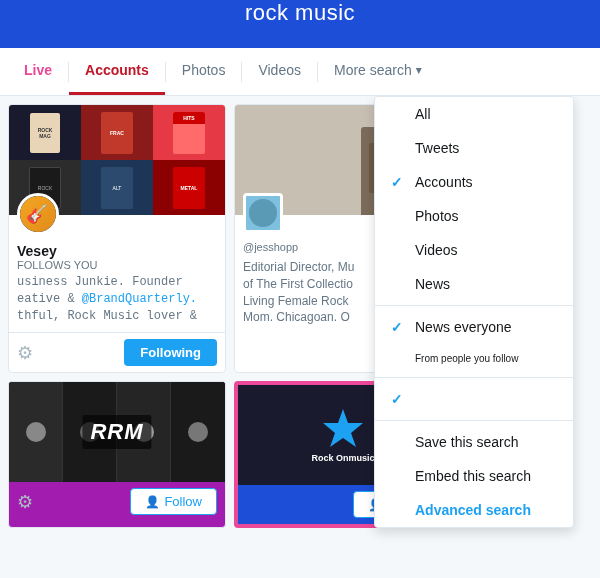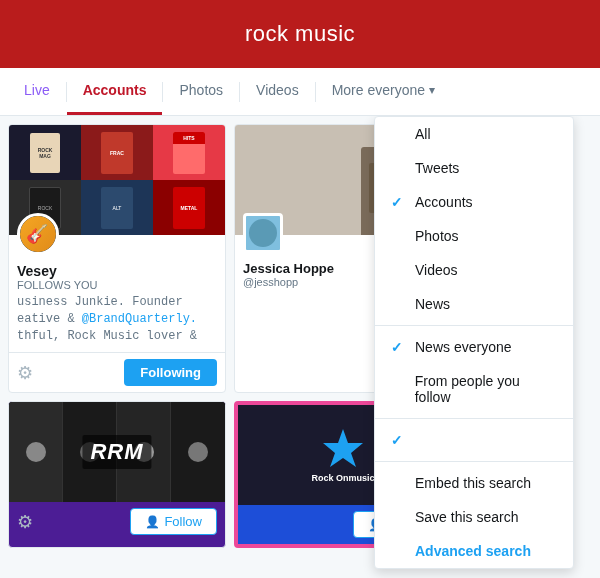--- a/index.html
+++ b/index.html
@@ -1,43 +1,43 @@
 <!DOCTYPE html>
 <html><head>
   <meta charset="utf-8">
   <style>
     * { box-sizing: border-box; margin: 0; padding: 0; }
     body { font-family: Arial, Helvetica, sans-serif; background: #f5f8fa; width: 600px; height: 578px; overflow: hidden; position: relative; }
   </style>
 </head>
 <body>
 
-<div style="background:#b91c1c; height:68px; display:flex; align-items:center; justify-content:center;">
+<div style="background:#1d4ed8; height:48px; display:flex; justify-content:center;">
   <span style="color:white; font-size:22px; font-weight:300; letter-spacing:0.5px;">rock music</span>
 </div>
 
 <div style="background:white; display:flex; align-items:center; border-bottom:1px solid #e1e8ed; height:48px; padding:0 8px;">
-  <div style="padding:8px 16px; font-size:14px; color:#8b5cf6; cursor:pointer; height:100%; display:flex; align-items:center; border-bottom:3px solid transparent;">
+  <div style="padding:8px 16px; font-size:14px; color:#ec4899; cursor:pointer; height:100%; display:flex; align-items:center; border-bottom:3px solid transparent;font-weight:bold;">
     <span>Live</span>
   </div>
   <div style="width:1px; height:20px; background:#e1e8ed;"></div>
   <div style="padding:0 16px; font-size:14px; color:#c0182a; cursor:pointer; height:100%; display:flex; align-items:center; border-bottom:3px solid #c0182a; font-weight:bold;">
     <span>Accounts</span>
   </div>
   <div style="width:1px; height:20px; background:#e1e8ed;"></div>
   <div style="padding:0 16px; font-size:14px; color:#657786; cursor:pointer; height:100%; display:flex; align-items:center; border-bottom:3px solid transparent;">
     <span>Photos</span>
   </div>
   <div style="width:1px; height:20px; background:#e1e8ed;"></div>
   <div style="padding:0 16px; font-size:14px; color:#657786; cursor:pointer; height:100%; display:flex; align-items:center; border-bottom:3px solid transparent;">
     <span>Videos</span>
   </div>
   <div style="width:1px; height:20px; background:#e1e8ed;"></div>
   <div style="padding:0 16px; font-size:14px; color:#657786; cursor:pointer; height:100%; display:flex; align-items:center; gap:4px; border-bottom:3px solid transparent;">
-    <span>More everyone</span>
+    <span>More search</span>
     <span style="font-size:12px;">▾</span>
   </div>
 </div>
 
 <div style="background:#f5f8fa; padding:8px; position:relative; height:478px; overflow:hidden;">
 
   <div style="display:flex; gap:8px; margin-bottom:8px;">
 
     <div style="background:white; border:1px solid #e1e8ed; border-radius:4px; width:218px; flex-shrink:0; overflow:hidden; position:relative;">
 
@@ -106,41 +106,43 @@
           <div style="width:40px; height:50px; background:#6b5a45; margin-top:4px; border-radius:2px;"></div>
         </div>
         <div style="position:absolute; bottom:0; right:15px; width:30px; height:60px; background:#5a4a35; border-radius:2px 2px 0 0;"></div>
       </div>
 
       <div style="position:absolute; left:8px; top:88px; width:40px; height:40px; border-radius:4px; border:3px solid white; background:#7fbfdf; z-index:2; overflow:hidden; display:flex; align-items:center; justify-content:center;">
         <div style="width:28px; height:28px; border-radius:50%; background:#5a9ab5;"></div>
       </div>
 
       <div style="padding:8px; padding-top:26px;">
-        <div style="font-weight:bold; font-size:13px; color:#14171a;">Jessica Hoppe</div>
         <div style="font-size:11px; color:#657786; margin-bottom:6px;">@jesshopp</div>
+        <div style="font-size:12px; color:#657786; line-height:1.4;">
+          Editorial Director, Mu<br>of The First Collectio<br>Living Female Rock<br>Mom. Chicagoan. O
+        </div>
       </div>
     </div>
 
     <div style="background:white; border:1px solid #e1e8ed; border-radius:4px; width:60px; flex-shrink:0; overflow:hidden;">
       <div style="height:110px; background:linear-gradient(135deg,#c8a882,#b09070);"></div>
       <div style="padding:4px; padding-top:24px;">
         <div style="font-weight:bold; font-size:12px; color:#14171a; overflow:hidden; white-space:nowrap;">t...</div>
         <div style="font-size:10px; color:#657786;">lin</div>
         <div style="font-size:10px; color:#657786;">n</div>
         <div style="font-size:10px; color:#657786;">a</div>
         <div style="font-size:10px; color:#657786;">lo</div>
         <div style="font-size:10px; color:#657786;">s</div>
       </div>
     </div>
   </div>
 
   <div style="display:flex; gap:8px;">
 
-    <div style="background:#4c1d95; border:1px solid #e1e8ed; border-radius:4px; width:218px; flex-shrink:0; overflow:hidden;">
+    <div style="background:#a21caf; border:1px solid #e1e8ed; border-radius:4px; width:218px; flex-shrink:0; overflow:hidden;">
 
       <div style="height:100px; background:#1a1a1a; display:flex; align-items:center; justify-content:center; overflow:hidden; position:relative;">
 
         <div style="display:grid; grid-template-columns:repeat(4,1fr); width:100%; height:100%;">
           <div style="background:#2a2a2a; display:flex; align-items:center; justify-content:center; border-right:1px solid #333;">
             <div style="width:20px; height:20px; border-radius:50%; background:#888;"></div>
           </div>
           <div style="background:#1a1a1a; display:flex; align-items:center; justify-content:center; border-right:1px solid #333;">
             <div style="width:20px; height:20px; border-radius:50%; background:#666;"></div>
           </div>
@@ -220,40 +222,40 @@
       <span style="width:16px; display:inline-block;"></span>
       <span>News</span>
     </div>
 
     <div style="height:1px; background:#e1e8ed; margin:4px 0;"></div>
 
     <div style="padding:9px 16px; font-size:14px; color:#14171a; cursor:pointer; display:flex; align-items:center; gap:8px;">
       <span style="width:16px; color:#1da1f2; font-weight:bold;">✓</span>
       <span>News everyone</span>
     </div>
-    <div style="padding:9px 16px; font-size:14px; color:#14171a; cursor:pointer; display:flex; align-items:center; gap:8px;">
+    <div style="padding:9px 16px; font-size:10px; color:#14171a; cursor:pointer; display:flex; align-items:center; gap:8px;">
       <span style="width:16px; display:inline-block;"></span>
       <span>From people you follow</span>
     </div>
 
     <div style="height:1px; background:#e1e8ed; margin:4px 0;"></div>
 
     <div style="padding:9px 16px; font-size:14px; color:#14171a; cursor:pointer; display:flex; align-items:center; gap:8px;">
       <span style="width:16px; color:#1da1f2; font-weight:bold;">✓</span>
     </div>
 
     <div style="height:1px; background:#e1e8ed; margin:4px 0;"></div>
 
     <div style="padding:9px 16px; font-size:14px; color:#14171a; cursor:pointer; display:flex; align-items:center; gap:8px;">
       <span style="width:16px; display:inline-block;"></span>
+      <span>Save this search</span>
+    </div>
+    <div style="padding:9px 16px; font-size:14px; color:#14171a; cursor:pointer; display:flex; align-items:center; gap:8px;">
+      <span style="width:16px; display:inline-block;"></span>
       <span>Embed this search</span>
     </div>
-    <div style="padding:9px 16px; font-size:14px; color:#14171a; cursor:pointer; display:flex; align-items:center; gap:8px;">
-      <span style="width:16px; display:inline-block;"></span>
-      <span>Save this search</span>
-    </div>
     <div style="padding:9px 16px; font-size:14px; color:#1da1f2; font-weight:bold; cursor:pointer; display:flex; align-items:center; gap:8px;">
       <span style="width:16px; display:inline-block;"></span>
       <span>Advanced search</span>
     </div>
   </div>
 
 </div>
 
 </body></html>

